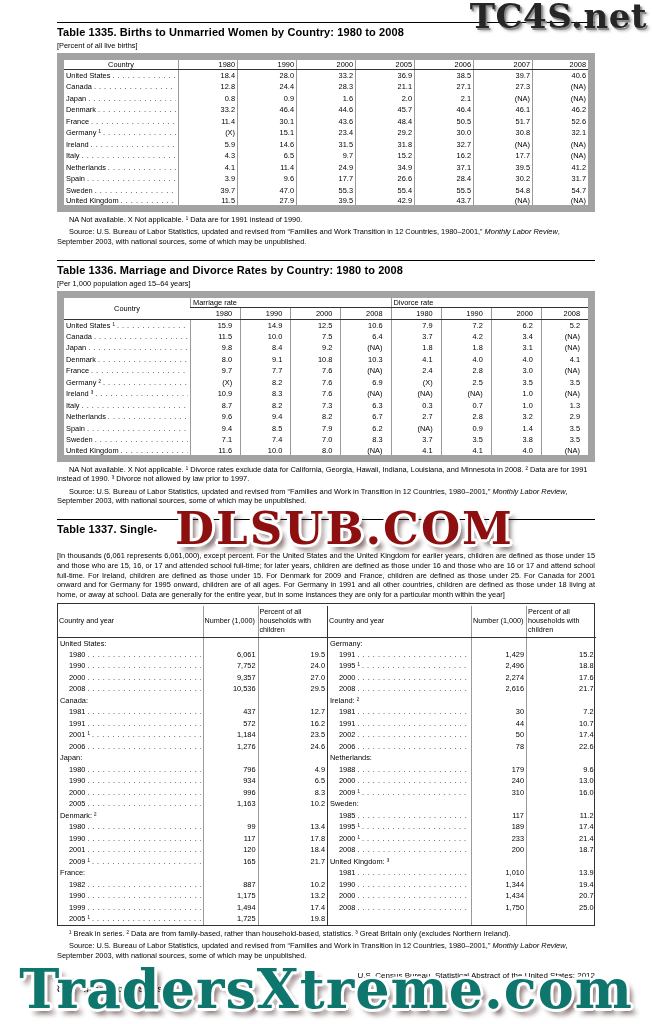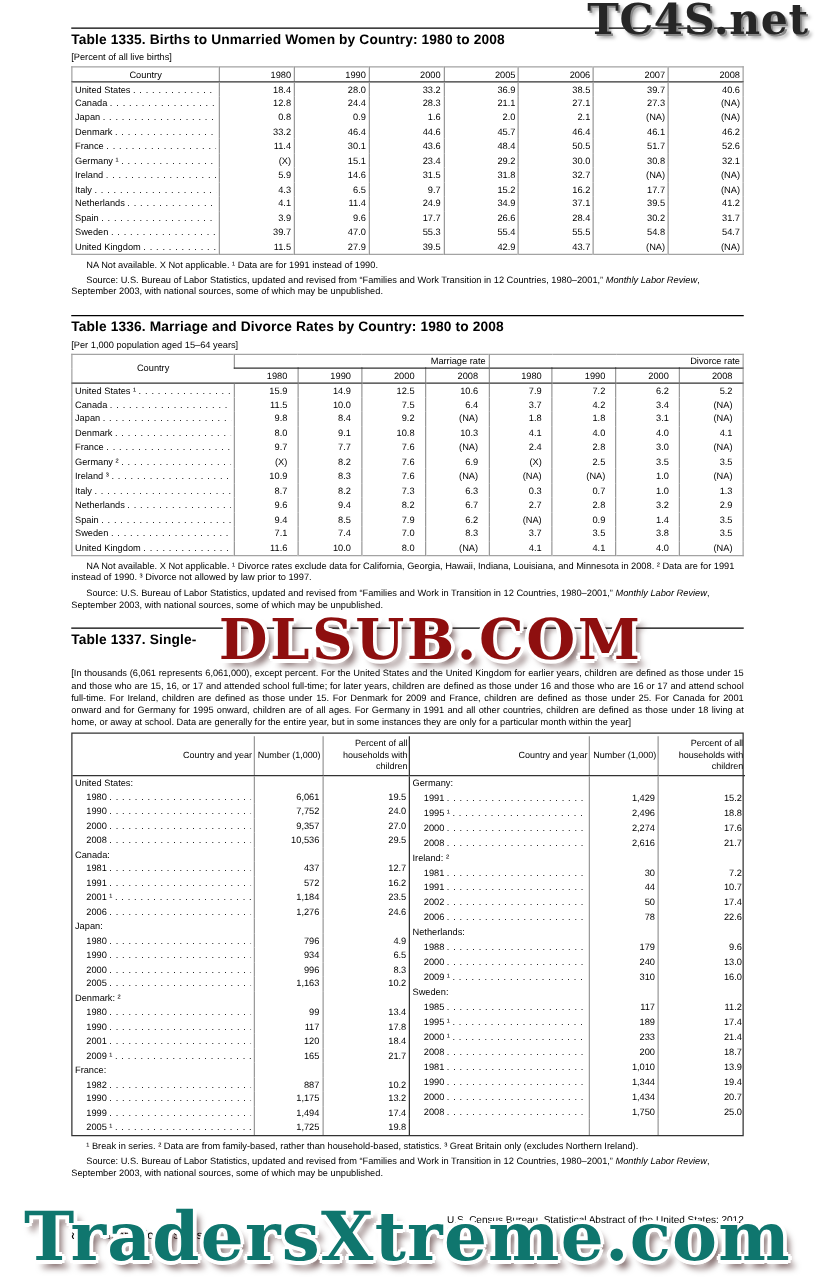--- a/index.html
+++ b/index.html
@@ -6,40 +6,40 @@
   html,body{width:652px;height:1024px}
   body{position:relative;background:#fff;color:#000;font-family:"Liberation Sans",sans-serif;overflow:hidden}
   .content{position:absolute;left:57px;top:0;width:538px}
   .sec{position:relative}
   .sec-1335{margin-top:22px}
   .sec-1336{margin-top:14px}
   .sec-1337{margin-top:14px}
   .t-title{font-size:11px;font-weight:bold;border-top:1px solid #000;padding-top:3px;letter-spacing:.1px}
   .t-sub{font-size:7.4px;margin-top:3px;margin-bottom:3px}
   table.stat{border-collapse:collapse;table-layout:fixed;width:100%;font-size:7.4px;margin-top:2px}
-  .t1335,.t1336{border:1px solid #a3a3a3}
+  .t1335,.t1336{border:7px solid #a3a3a3}
   table.stat td,table.stat th{height:11.5px;vertical-align:middle;font-weight:normal;overflow:hidden;white-space:nowrap;padding:0 2px}
   table.stat td+td,table.stat th+th{border-left:1px solid #9a9a9a}
   table.stat thead th{border-bottom:1px solid #333}
   .c-head{text-align:center;vertical-align:middle}
-  .grp{text-align:right}
+  .grp{text-align:left}
   .num{text-align:right;padding-right:11px}
   .t1336 .num{padding-right:8px}
   .bold td{font-weight:bold}
   .leader{display:flex;overflow:hidden;align-items:baseline}
   .leader.ind{padding-left:9px}
   .lab{white-space:nowrap}
   .dots{flex:1;overflow:hidden;white-space:nowrap;margin-left:2px}
   .dots::before{content:". . . . . . . . . . . . . . . . . . . . . . . . . . . . . . . . . . . . . . . . . .";letter-spacing:.5px}
   .note{font-size:7.4px;line-height:9.4px;margin-top:3px;text-indent:12px}
   .intro{font-size:7.4px;line-height:9.6px;margin-top:16px;text-align:justify}
   .t1337-wrap{display:flex;border:1px solid #333;margin-top:4px}
   .half{width:269px;margin-top:0}
   .half.right{border-left:1px solid #333}
-  .half thead th{height:auto;padding:2px 1px;white-space:normal;font-size:7.2px;line-height:8.8px;text-align:right;vertical-align:middle}
+  .half thead th{height:auto;padding:2px 1px;white-space:normal;font-size:7.2px;line-height:8.8px;text-align:left;vertical-align:middle}
   .half td{height:11px}
   .filler td{border-left-color:#9a9a9a}
   .footer-left{position:absolute;left:57px;top:978px}
   .pg-num{font-size:10.5px}
   .pg-sec{font-size:9.5px;margin-left:9px}
   .footer-right{position:absolute;right:57px;top:971px;font-size:8px}
   .wm{position:absolute;z-index:20;font-weight:bold;font-family:"DejaVu Serif",serif;white-space:nowrap}
   .wm-top{top:-4px;right:5px;font-size:34px;color:#262626;letter-spacing:.5px;
     text-shadow:1.5px 1.5px 0 #8a8a8a,3px 3px 3px rgba(0,0,0,.35)}
   .wm-mid{top:-17px;left:118px;font-size:45px;color:#8e0f0f;letter-spacing:2px;
@@ -946,20 +946,29 @@
                 <div class="leader ind">
                   <span class="lab">2008</span>
                   <span class="dots"></span>
                 </div>
               </td>
               <td class="num">200</td>
               <td class="num">18.7</td>
             </tr>
             <tr>
               <td>
+                <div class="leader">
+                  <span class="lab">United Kingdom: ³</span>
+                </div>
+              </td>
+              <td class="num"></td>
+              <td class="num"></td>
+            </tr>
+            <tr>
+              <td>
                 <div class="leader ind">
                   <span class="lab">1981</span>
                   <span class="dots"></span>
                 </div>
               </td>
               <td class="num">1,010</td>
               <td class="num">13.9</td>
             </tr>
             <tr>
               <td>

